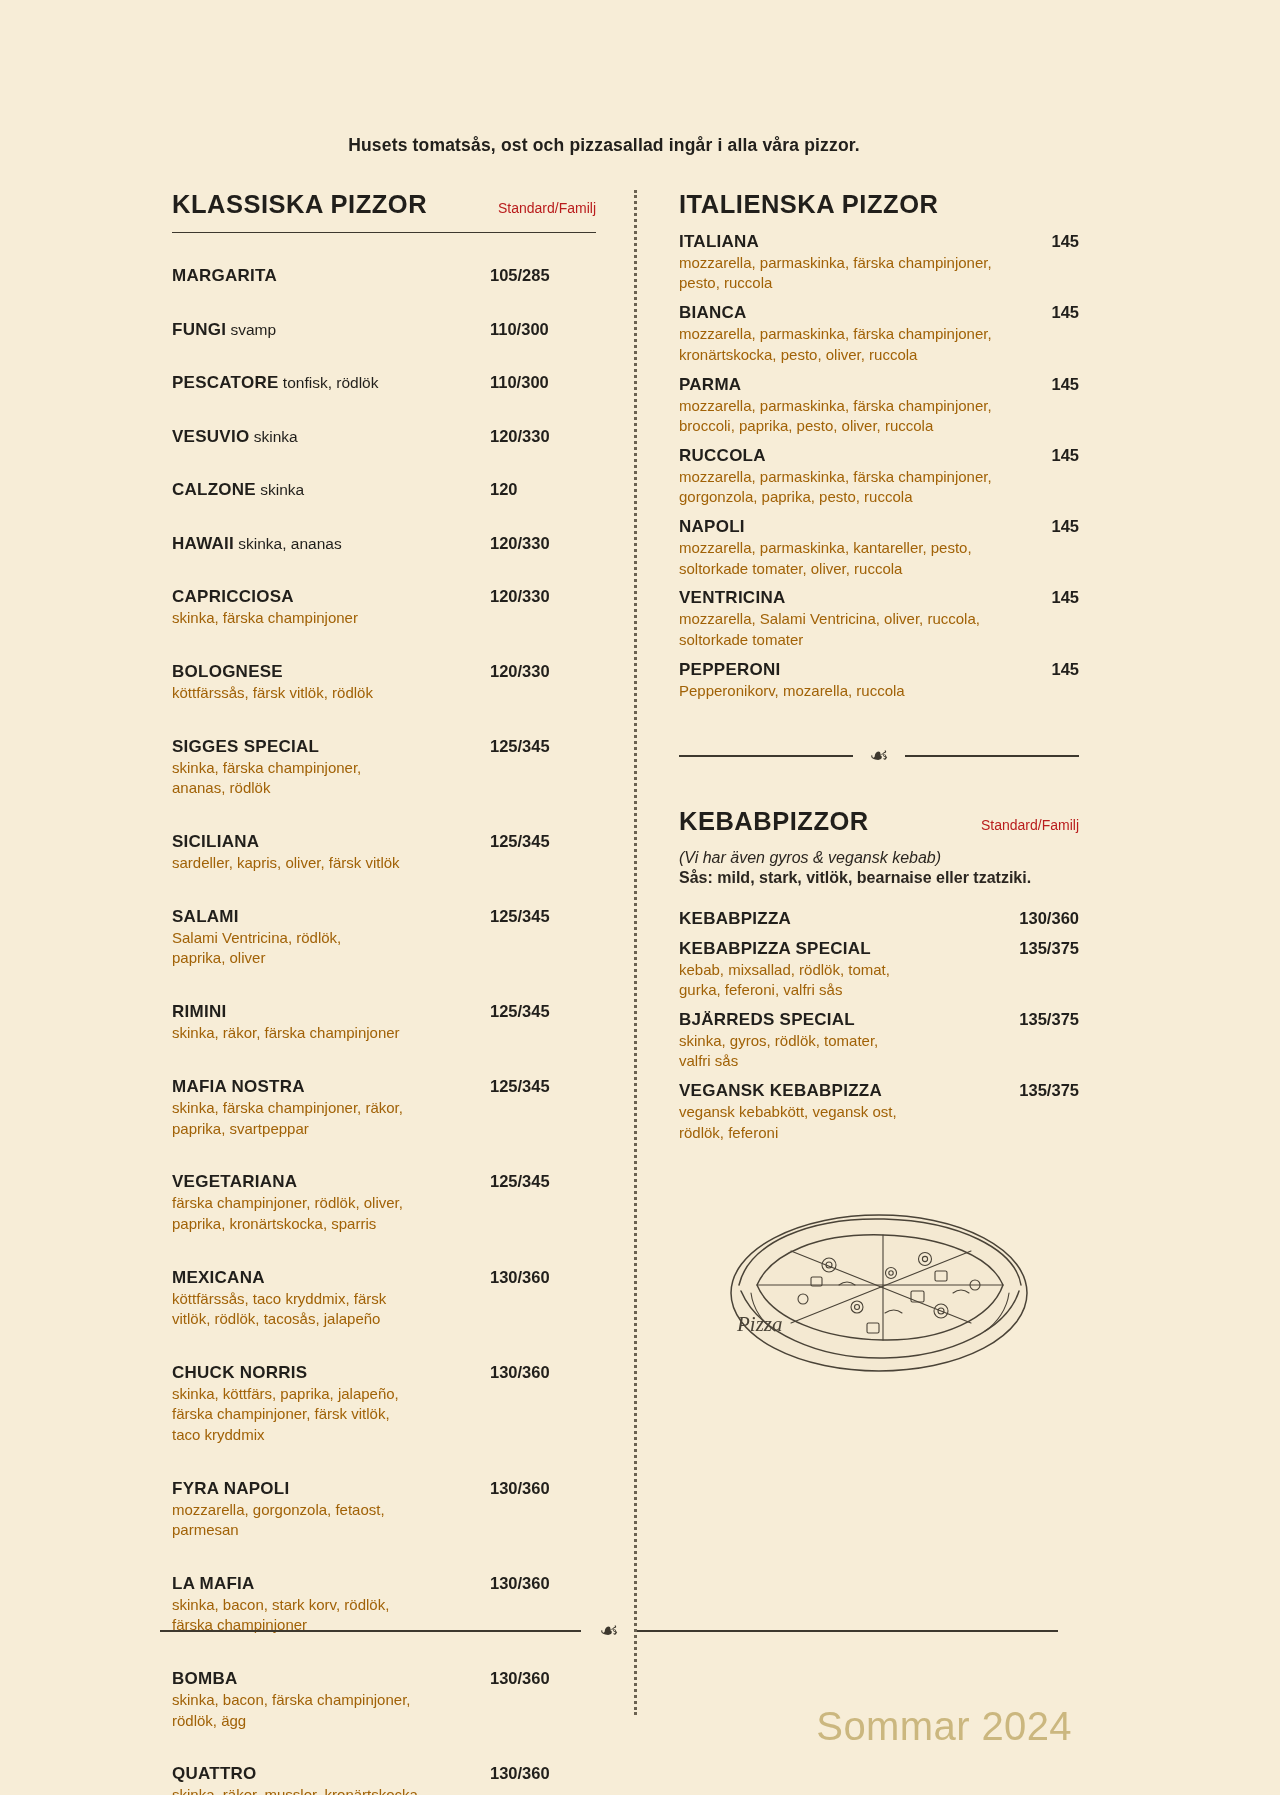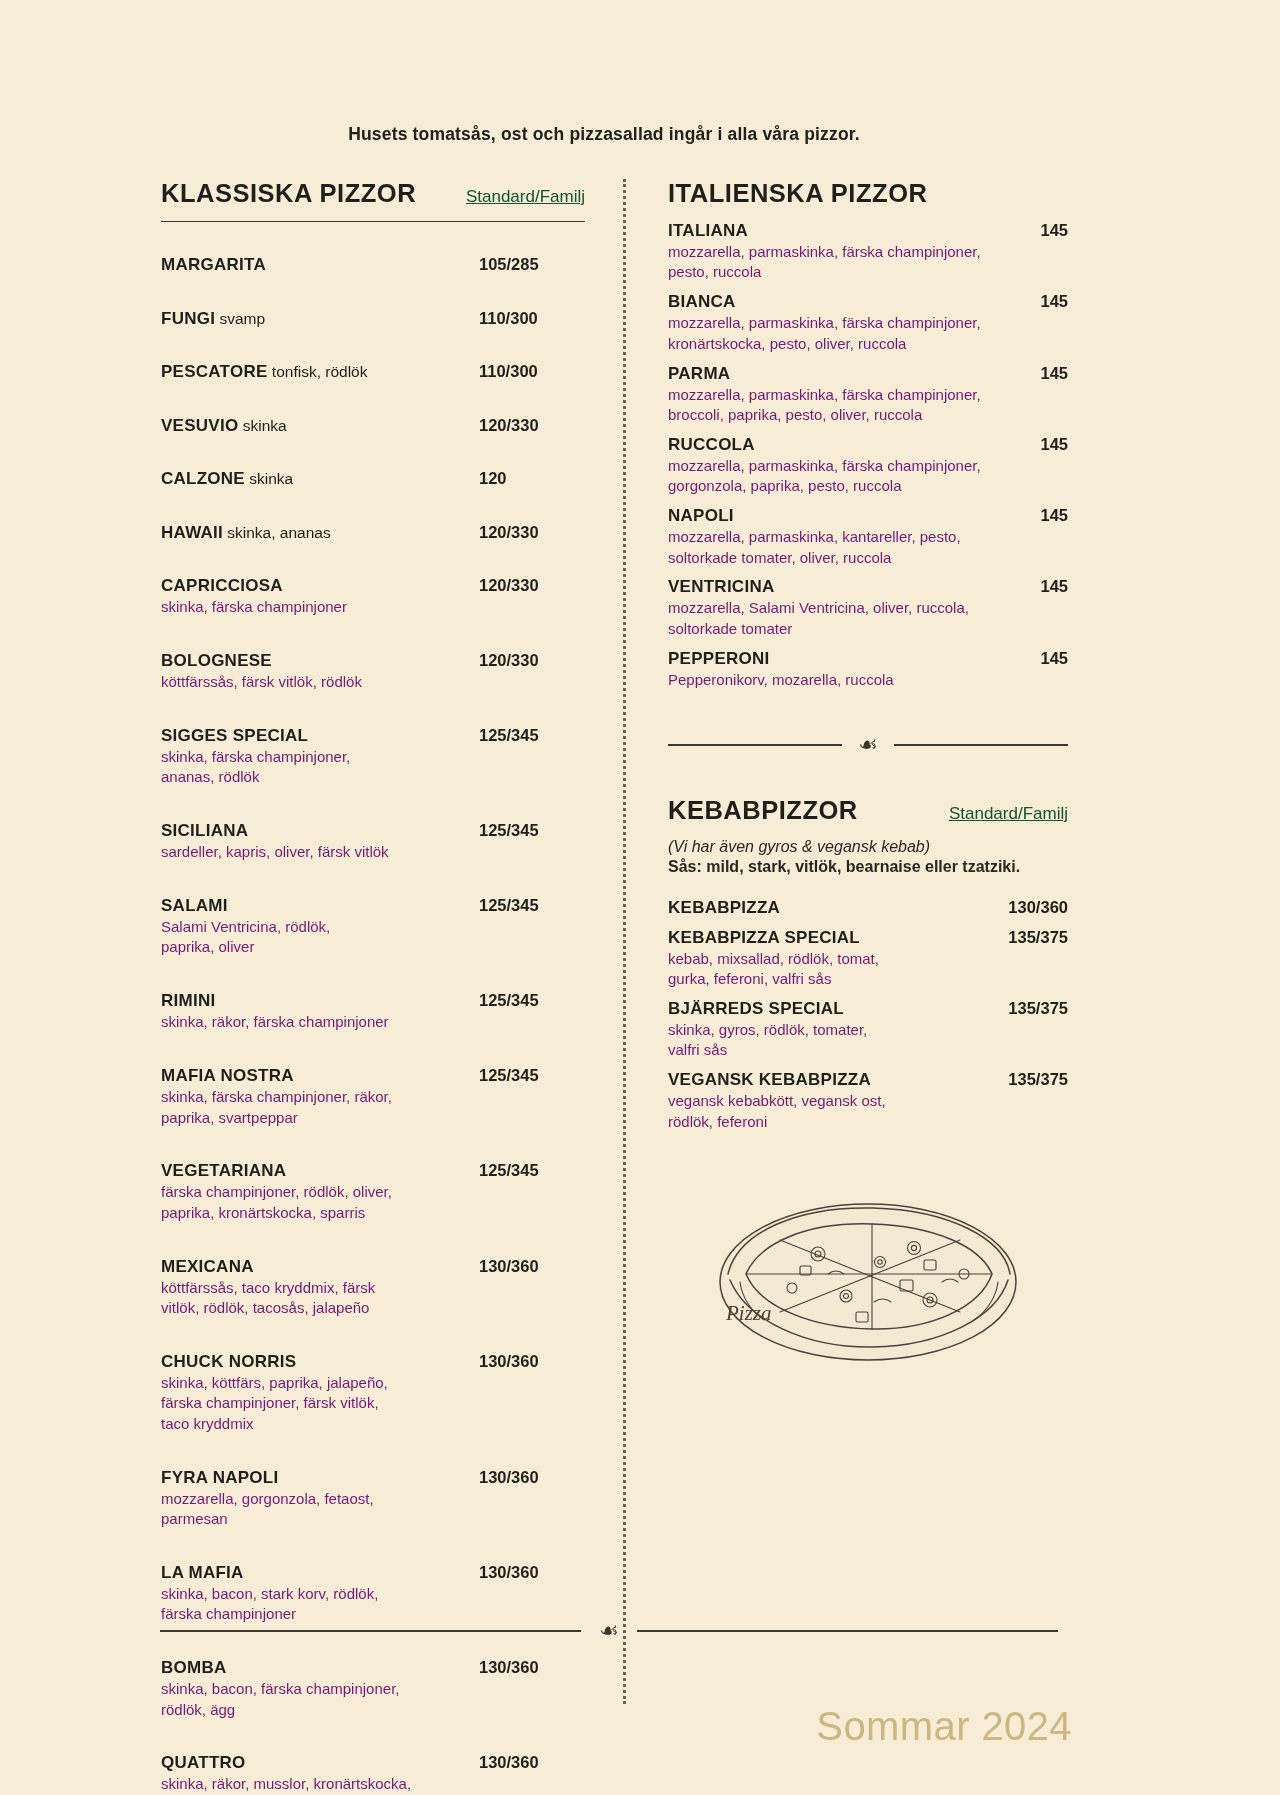--- a/index.html
+++ b/index.html
@@ -10,21 +10,21 @@
     background: #f7edd7;
     font-family: "Liberation Sans", sans-serif;
     color: #2b2620;
     position: relative;
     overflow: hidden;
   }
   .page {
     position: relative;
     width: 1208px;
     height: 1795px;
-    padding: 1px;
+    padding: 12px;
   }
   .top-note {
     text-align: center;
     font-weight: bold;
     font-size: 17.5px;
     letter-spacing: 0.01em;
     padding-top: 123px;
     color: #22201c;
   }
   .columns {
@@ -50,24 +50,23 @@
     justify-content: space-between;
     margin-bottom: 13px;
   }
   .sec-title {
     font-size: 25.5px;
     font-weight: bold;
     letter-spacing: 0.02em;
     color: #211f1b;
   }
   .sec-sub {
-    font-size: 17px;
-    color: #14532d;
+    font-size: 14px;
+    color: #b91c1c;
     font-weight: normal;
-    text-decoration: underline;
   }
 
   .item { margin-bottom: 9.5px; }
   .item-row {
     display: flex;
     align-items: baseline;
   }
   .item-name {
     font-size: 17px;
     font-weight: bold;
@@ -86,21 +85,21 @@
     white-space: nowrap;
     text-align: left;
     color: #211f1b;
   }
   .col-left .item-price { width: 106px; flex: 0 0 106px; margin-top: 24px; }
   .col-right .item-price { width: 72px; flex: 0 0 72px; text-align: right; }
   .item-desc {
     font-size: 15px;
     line-height: 1.36;
     margin-top: 1px;
-    color: #701a75;
+    color: #a16207;
   }
 
   .left-rule {
     border: 0;
     border-top: 1.6px solid #3d382e;
     margin: 4px 0 9px 0;
   }
 
   .ornament {
     display: flex;

